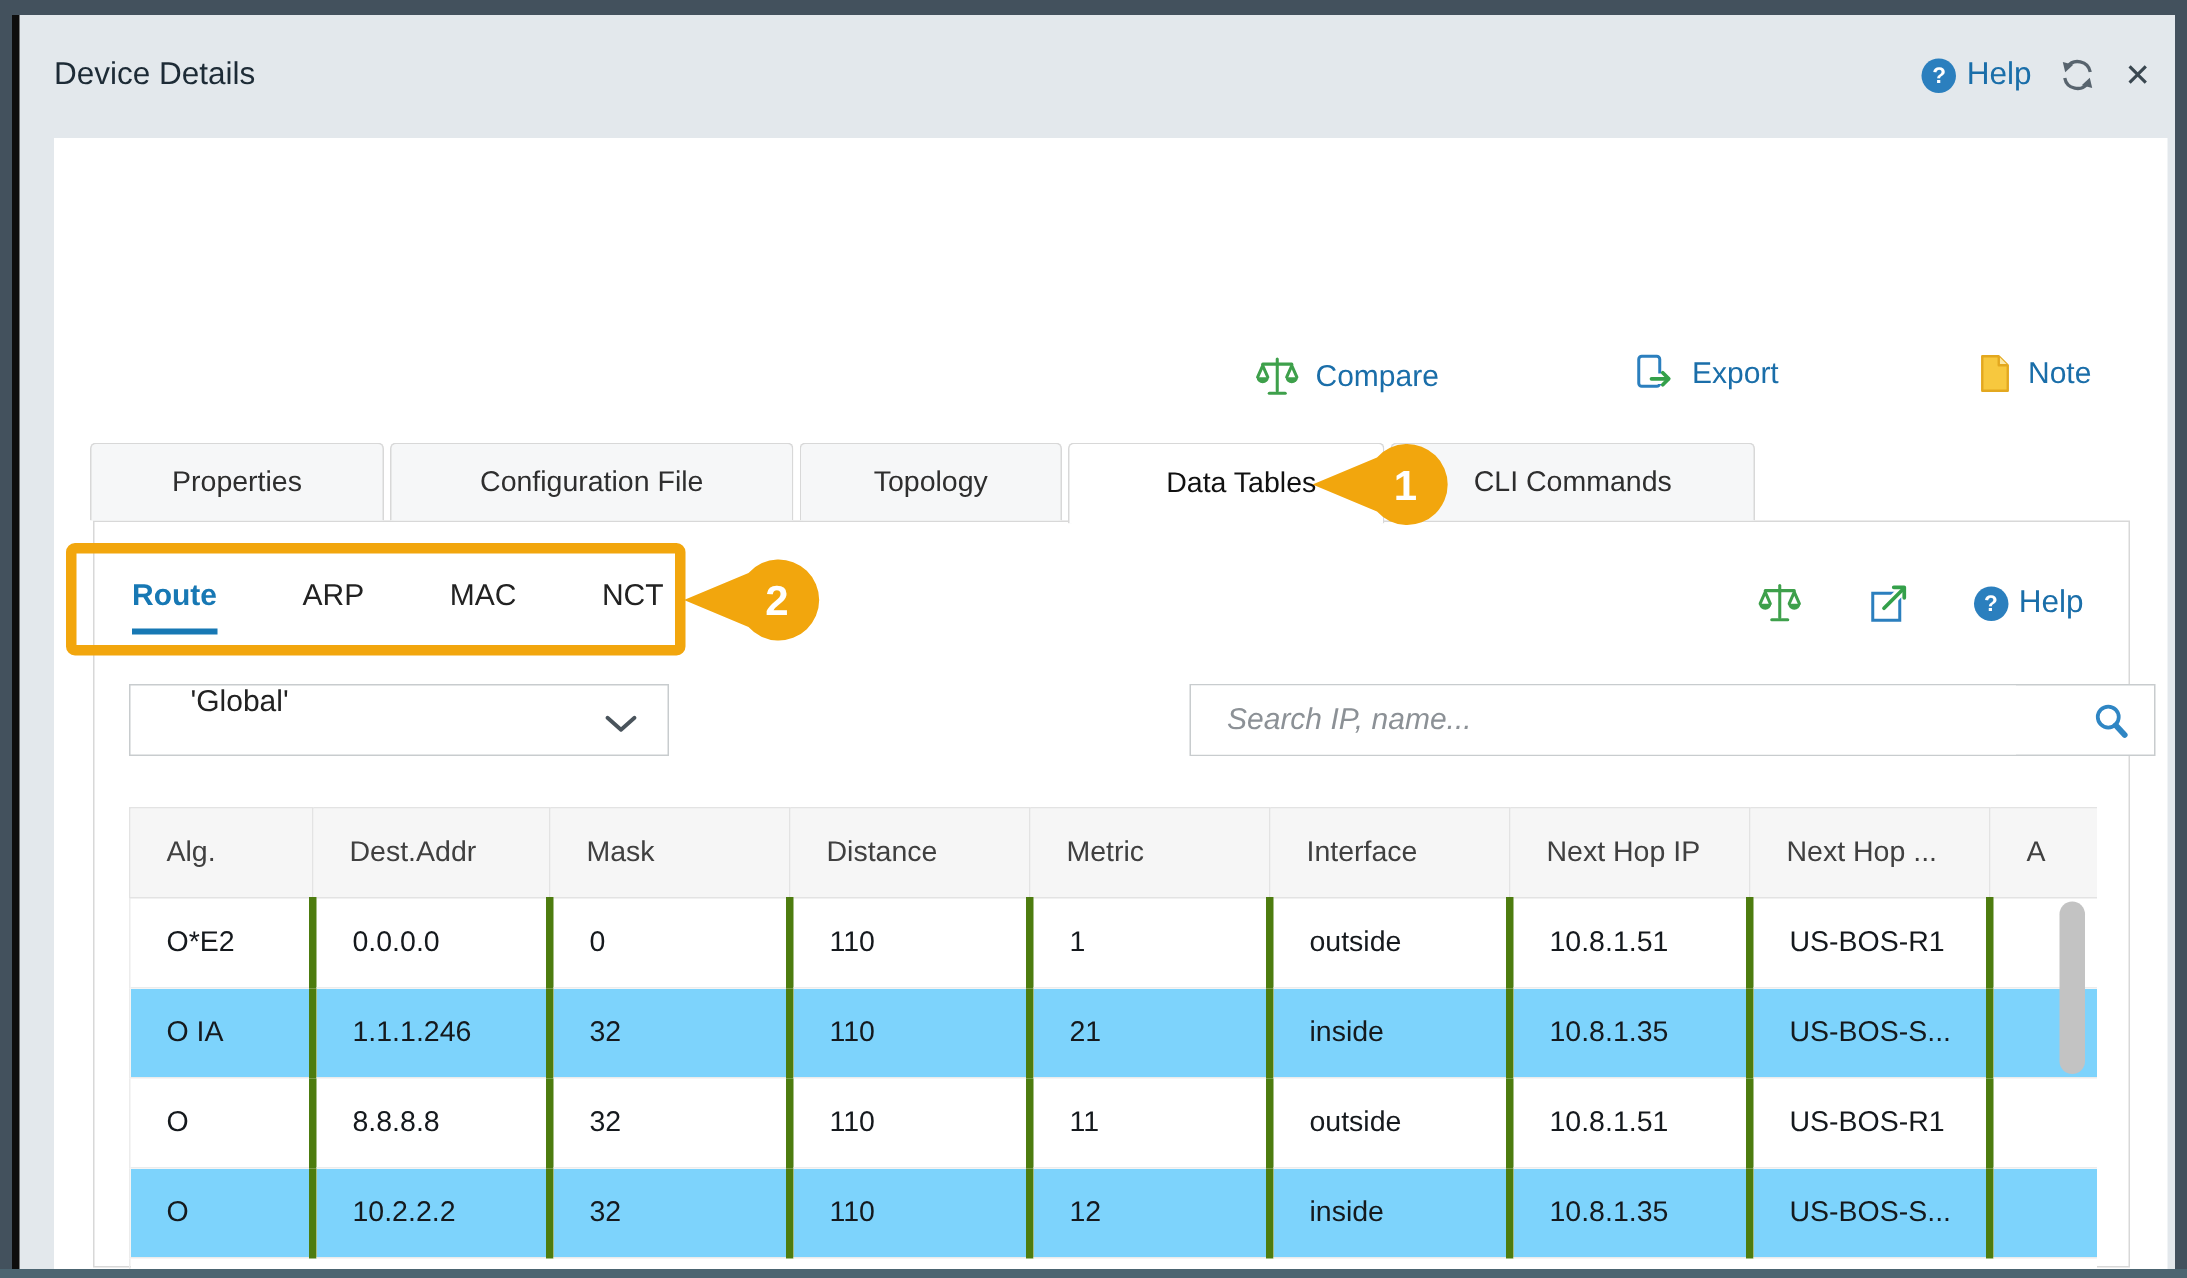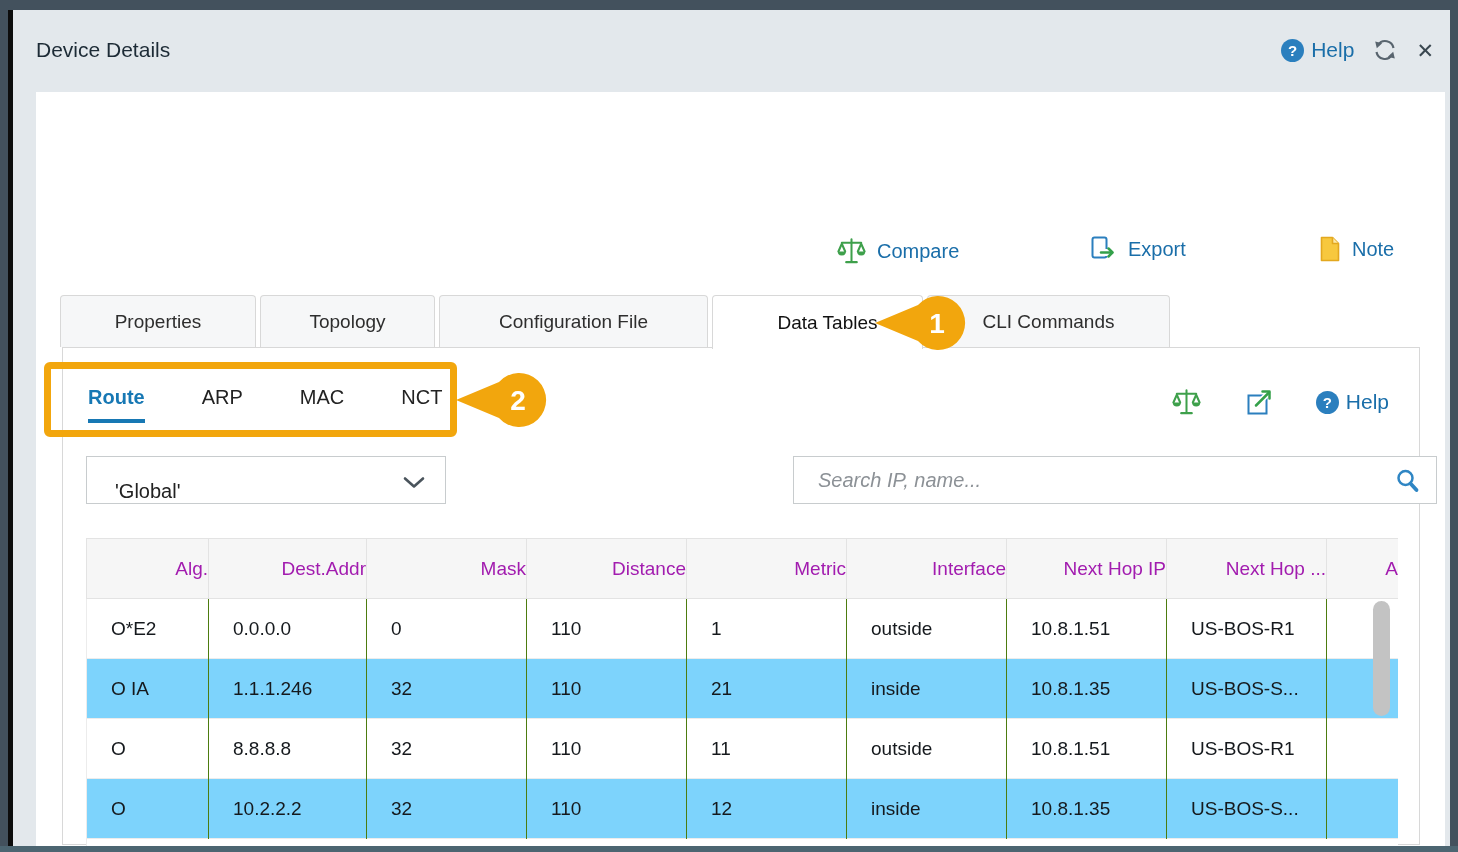--- a/index.html
+++ b/index.html
@@ -67,46 +67,46 @@
   .subtab.active { color:#1778B4; font-weight:bold; }
   .subtab.active::after { content:""; position:absolute; left:0; right:0; bottom:0; height:4px; background:#1778B4; }
 
   .panel-tools { position:absolute; top:38px; right:30px; display:flex; align-items:center; gap:42px; }
   .tool { cursor:pointer; display:flex; align-items:center; gap:7px; }
   .tool .help-text { font-size:21px; }
 
   
   .dropdown {
     position:absolute; left:23px; top:108px; width:360px; height:48px;
-    border:1px solid #C8CCCE; background:#fff; display:flex; align-items:flex-end; cursor:pointer;
+    border:1px solid #C8CCCE; background:#fff; display:flex; align-items:flex-start; cursor:pointer;padding-left:12px;
   }
   .dropdown .val { margin-left:28px; font-size:20px; color:#222; }
   .dropdown svg { position:absolute; right:20px; top:19px; }
 
   .searchbox {
     position:absolute; left:730px; top:108px; width:644px; height:48px;
     border:1px solid #C8CCCE; background:#fff;
   }
   .searchbox input {
     position:absolute; left:0; top:0; width:550px; height:46px; border:none; outline:none;
     padding-left:24px; font-size:20px; font-family:inherit; color:#333;
   }
   .searchbox input::placeholder { color:#8C9196; font-style:italic; opacity:1; }
   .searchbox svg { position:absolute; right:14px; top:10px; cursor:pointer; }
 
   
   .table-wrap { position:absolute; left:23px; top:190px; width:1312px; height:308px; overflow:hidden; }
   table { border-collapse:collapse; table-layout:fixed; width:1312px; }
   th, td { height:60px; padding:0 0 0 24px; text-align:left; font-size:19px; white-space:nowrap; overflow:hidden; }
   thead th {
-    background:#F6F6F6; color:#a21caf; font-weight:normal;
-    border:1px solid #E3E3E3; border-left:none;text-align:right;
+    background:#F6F6F6; color:#404040; font-weight:normal;
+    border:1px solid #E3E3E3; border-left:none;
   }
   thead th:first-child { border-left:1px solid #E3E3E3; }
-  tbody td { color:#15191D; border-top:1px solid #ECECEC; border-right:1px solid #4d7c0f; }
+  tbody td { color:#15191D; border-top:1px solid #ECECEC; border-right:5px solid #4d7c0f; }
   tbody tr:first-child td { border-top:none; }
   tbody tr.alt td { background:#7dd3fc; }
   tbody td:first-child { border-left:1px solid #ECECEC; }
   tbody td:last-child  { border-right:1px solid #E3E3E3; }
   tr.sliver td { height:20px; background:#fff; }
 
   .scroll-thumb {
     position:absolute; left:1310px; top:253px; width:17px; height:115px;
     background:#C3C3C3; border-radius:9px; z-index:6; cursor:pointer;
   }
@@ -174,22 +174,22 @@
     <div class="action" id="act-note">
       <svg width="24" height="28" viewBox="0 0 24 28">
         <path d="M3.5 2.5h11l6 6v17h-17z" fill="#F7C83E" stroke="#E3A81F" stroke-width="1.6" stroke-linejoin="round"></path>
         <path d="M14.5 2.5v6h6" fill="#FCE9A8" stroke="#E3A81F" stroke-width="1.6" stroke-linejoin="round"></path>
       </svg>
       <span class="lbl">Note</span>
     </div>
 
     <div class="tabs">
       <div class="tab t0">Properties</div>
+      <div class="tab t1">Configuration File</div>
       <div class="tab t2">Topology</div>
-      <div class="tab t1">Configuration File</div>
       <div class="tab t3 active">Data Tables</div>
       <div class="tab t4">CLI Commands</div>
     </div>
 
     <div class="panel">
 
       <div class="subtabs">
         <div class="subtab active">Route</div>
         <div class="subtab">ARP</div>
         <div class="subtab">MAC</div>

